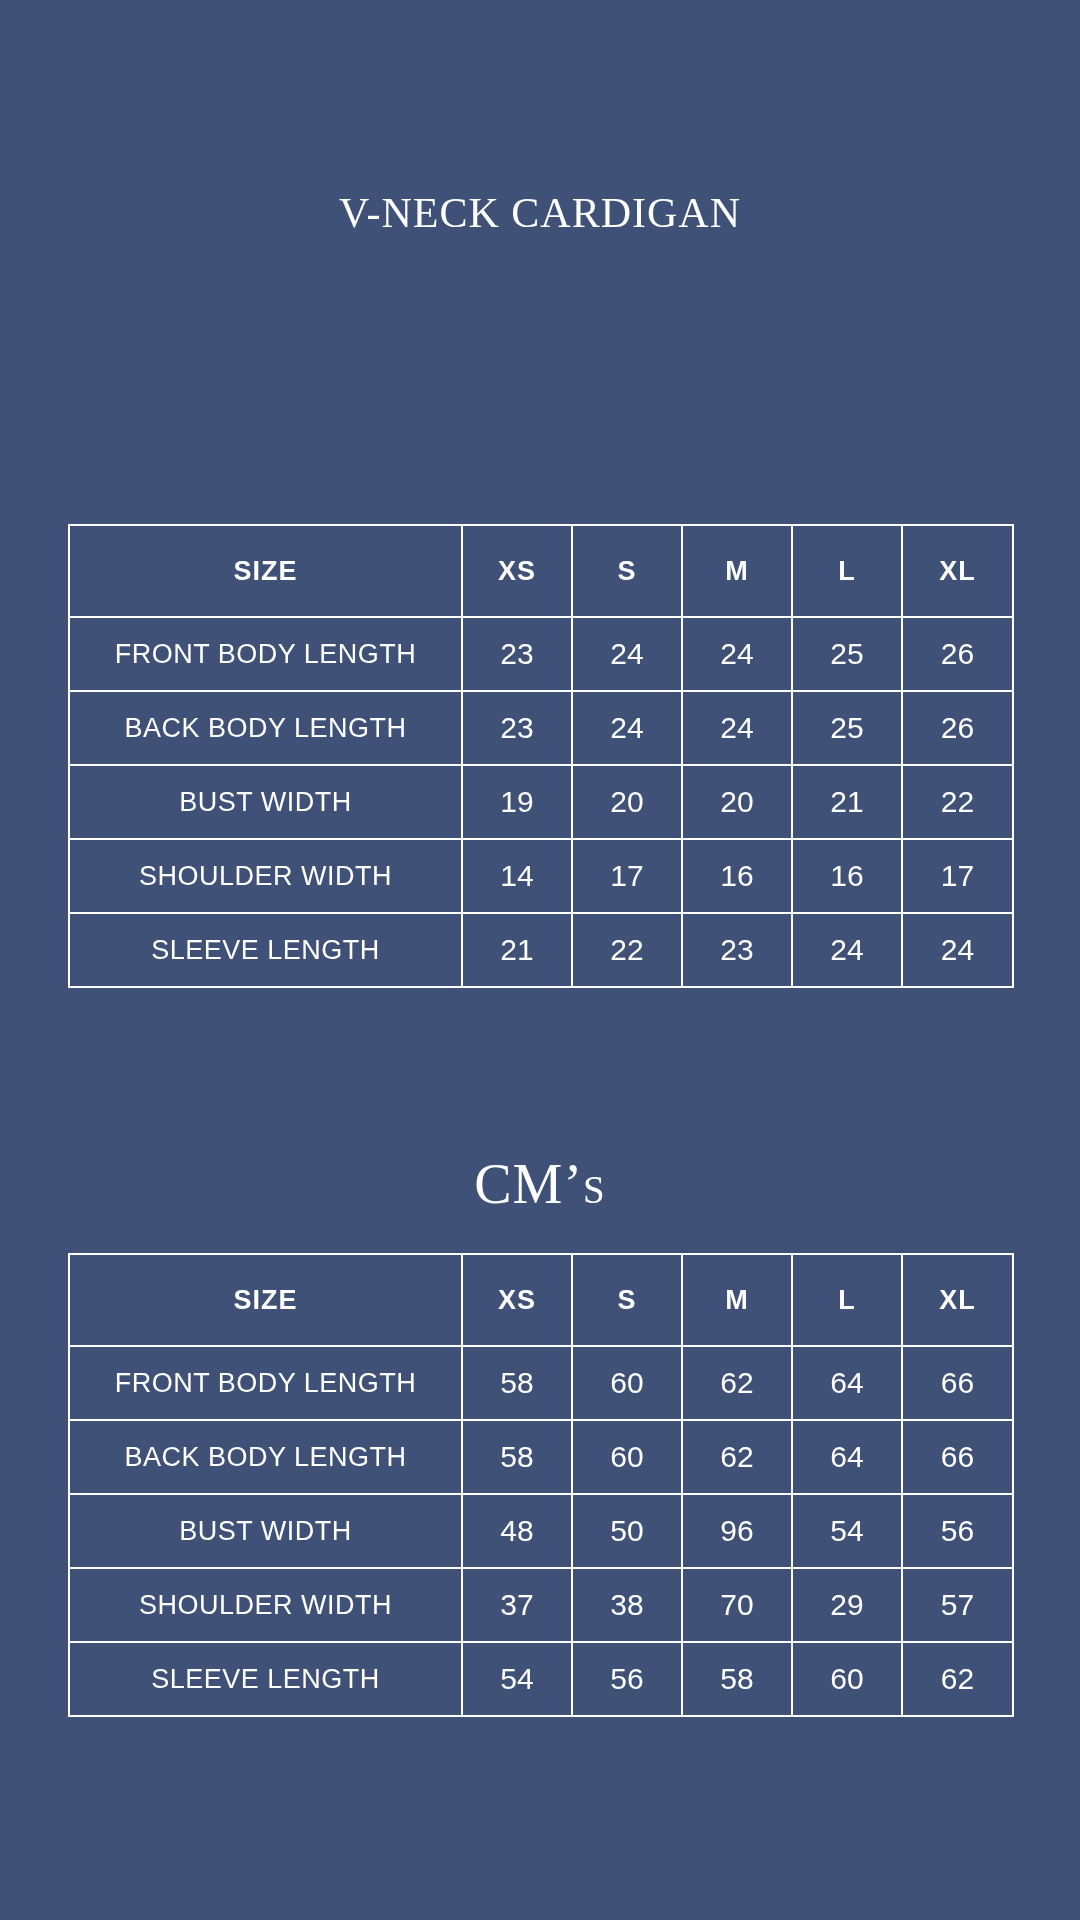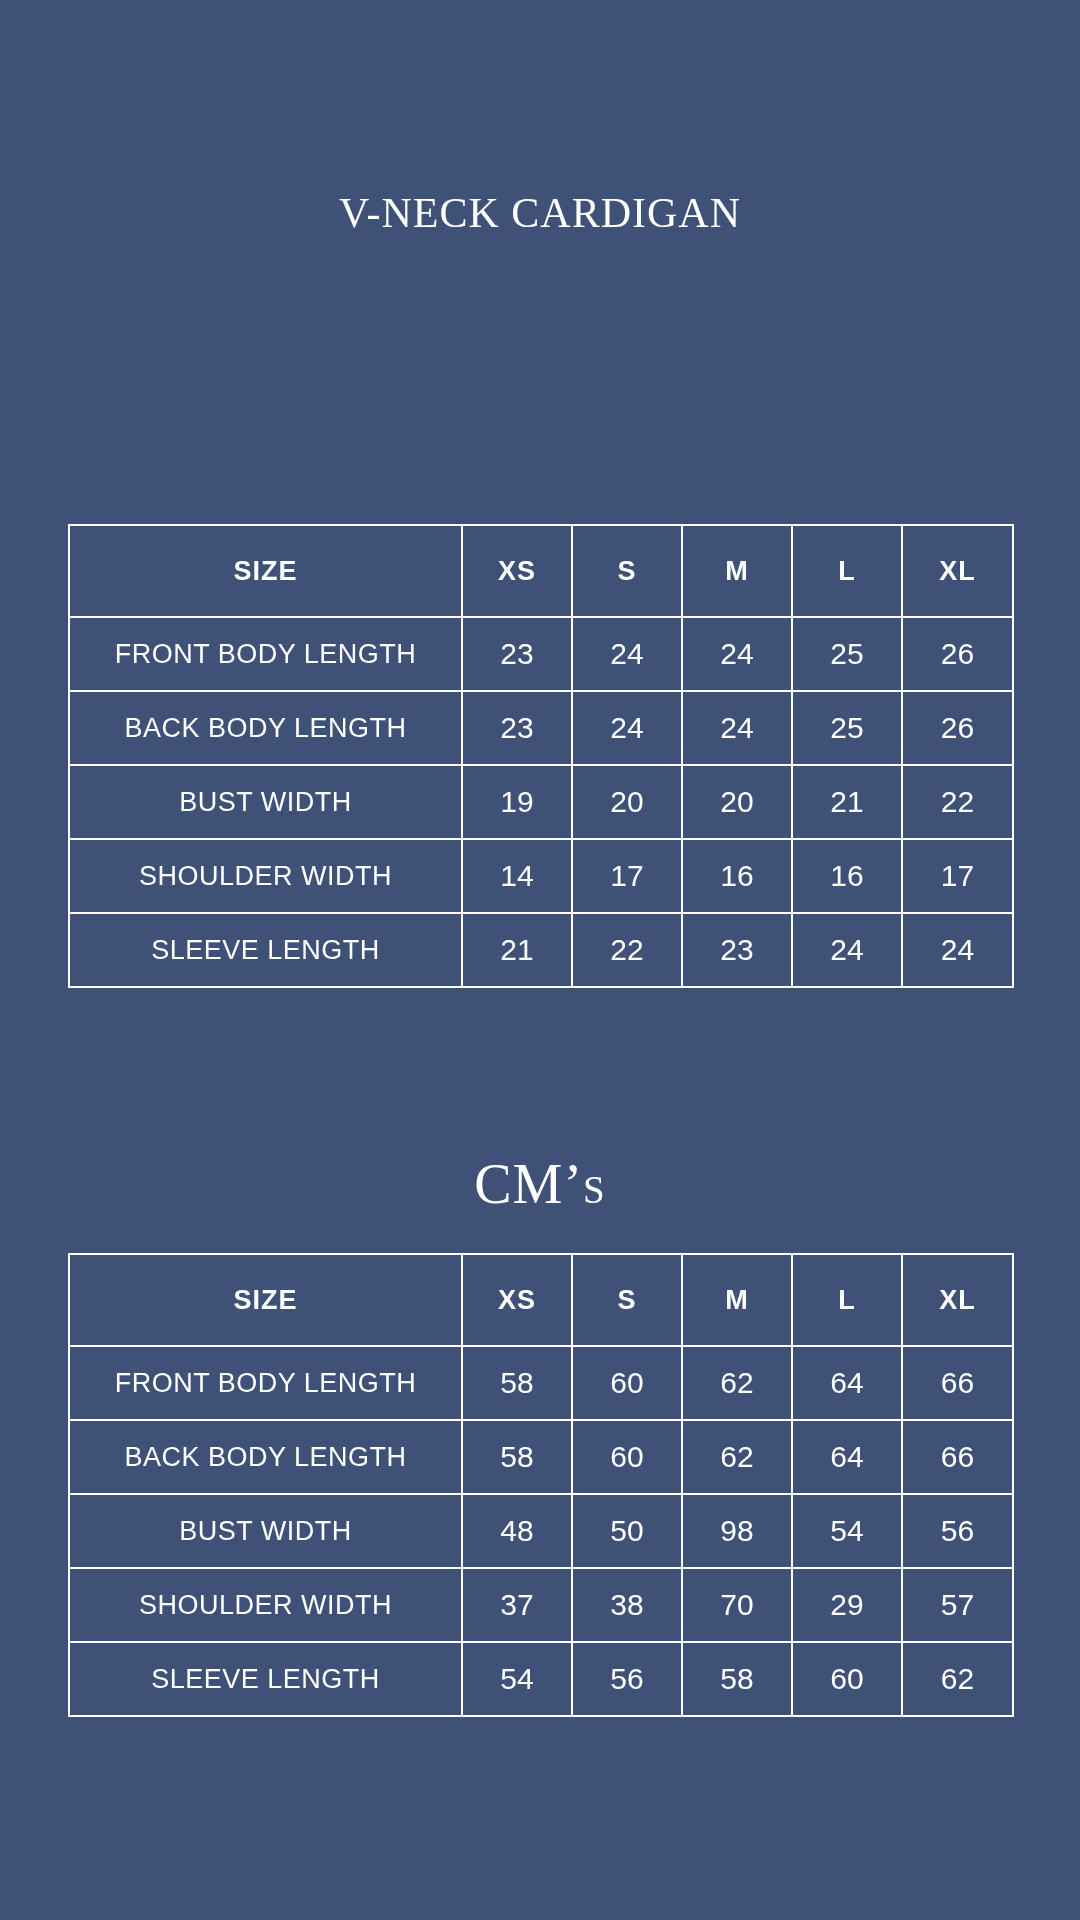--- a/index.html
+++ b/index.html
@@ -170,21 +170,21 @@
         <td class="val">58</td>
         <td class="val">60</td>
         <td class="val">62</td>
         <td class="val">64</td>
         <td class="val">66</td>
       </tr>
       <tr>
         <td class="row-label">BUST WIDTH</td>
         <td class="val">48</td>
         <td class="val">50</td>
-        <td class="val">98</td>
+        <td class="val">96</td>
         <td class="val">54</td>
         <td class="val">56</td>
       </tr>
       <tr>
         <td class="row-label">SHOULDER WIDTH</td>
         <td class="val">37</td>
         <td class="val">38</td>
         <td class="val">70</td>
         <td class="val">29</td>
         <td class="val">57</td>

